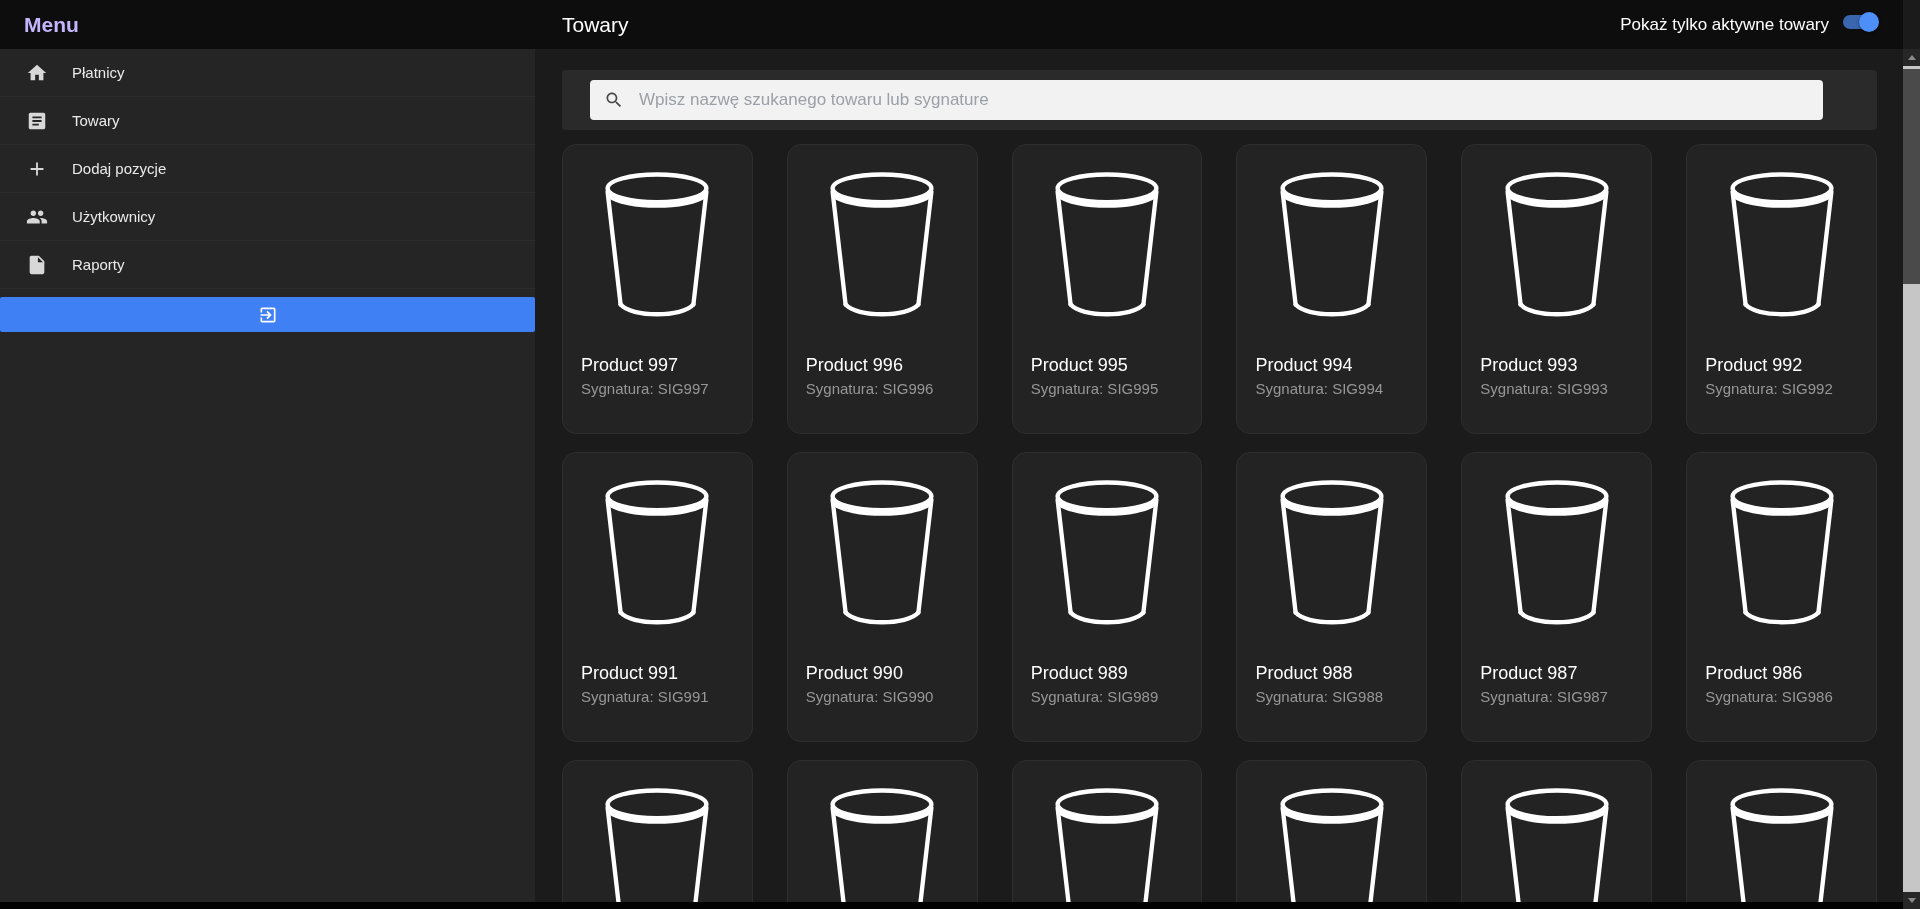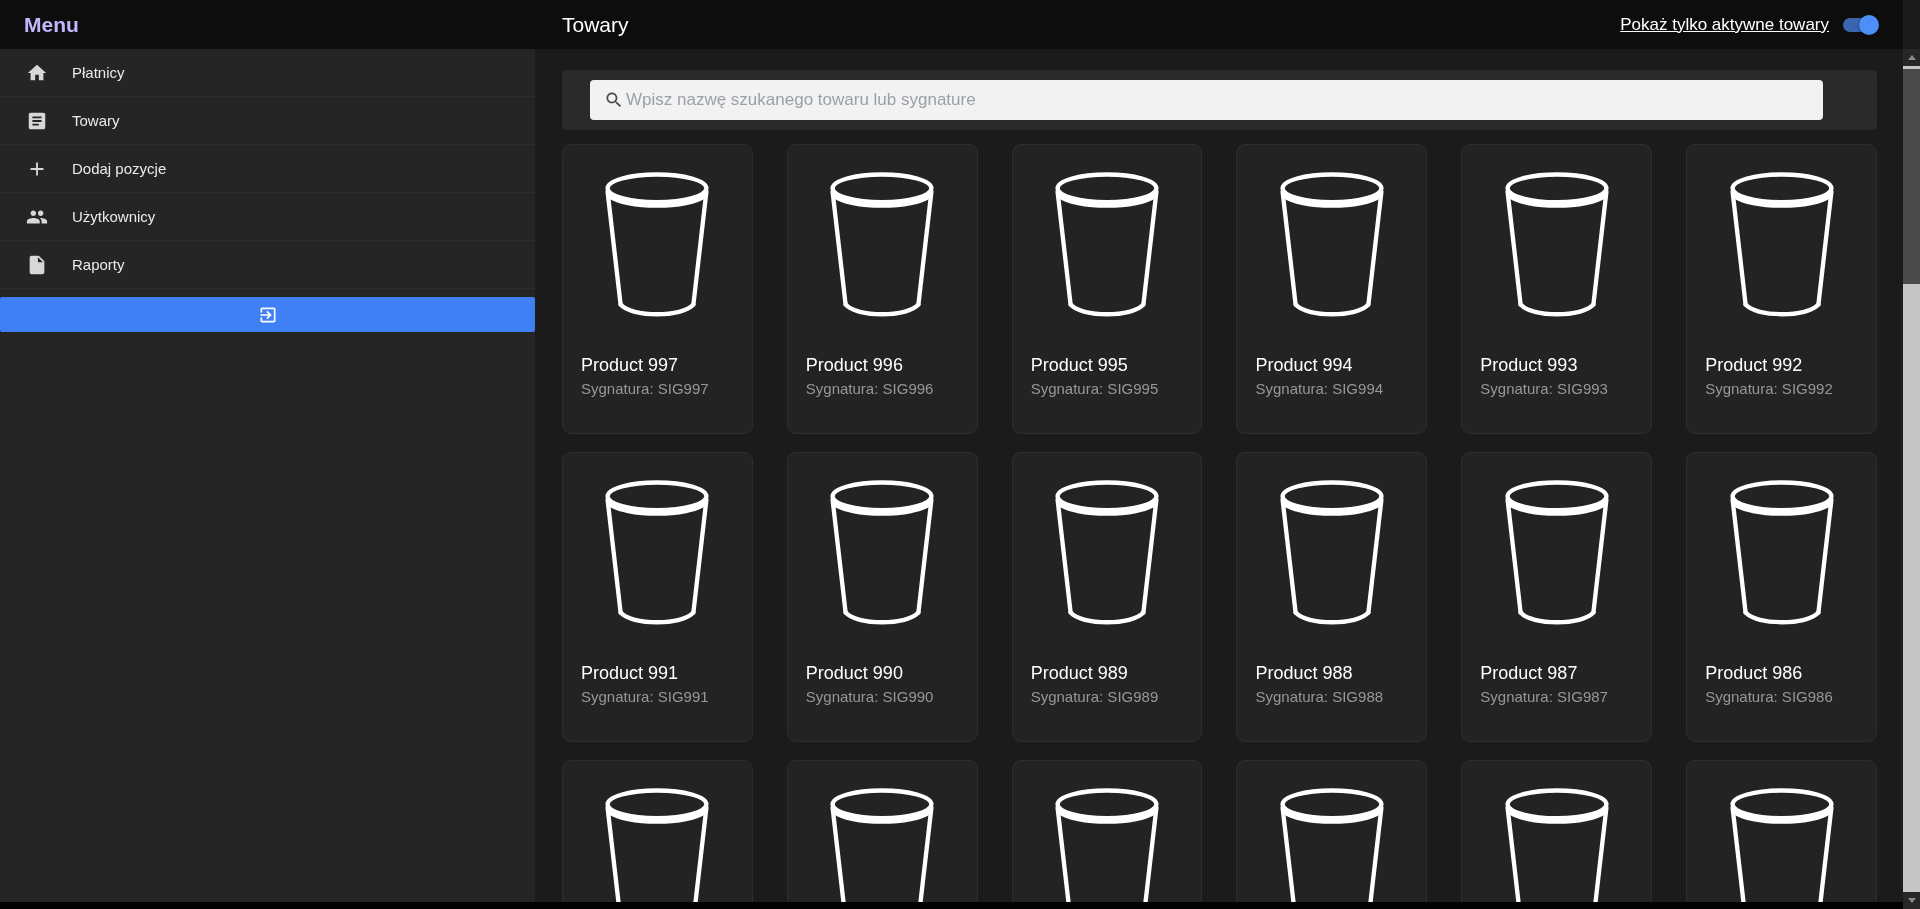--- a/index.html
+++ b/index.html
@@ -30,41 +30,41 @@
   }
   .logout-button svg { width:20px; height:20px; fill:#fff; }
 
   
   .main { position:absolute; left:535px; top:0; right:17px; height:100%; }
   .main-header {
     height:49px; background:#0d0d0d; display:flex; align-items:center;
     justify-content:space-between; padding:0 26px 0 27px;
   }
   .page-title { font-size:21px; font-weight:500; color:#fff; }
-  .toggle-wrap { display:flex; align-items:center; gap:14px; font-size:17px; color:#fff;text-decoration:underline; }
+  .toggle-wrap { display:flex; gap:14px; font-size:17px; color:#fff; }
   .switch { position:relative; width:34px; height:14px; border-radius:7px; background:#3a66b0; cursor:pointer; flex:0 0 auto; }
   .switch .knob {
     position:absolute; top:-3px; right:-2px; width:20px; height:20px; border-radius:50%;
     background:#4d8ef7; box-shadow:0 1px 3px rgba(0,0,0,.5);
   }
 
   .content { position:absolute; top:49px; left:0; right:0; bottom:0; background:#1b1b1b; padding:21px 26px 0 27px; overflow:hidden; }
 
   .search-panel { background:#2a2a2b; border-radius:4px; padding:10px 28px; }
   .search-box {
     background:#f2f2f3; border-radius:4px; height:40px; display:flex; align-items:center;
-    padding:0 14px; gap:0; margin-right:26px;
+    padding:0 14px; gap:13px; margin-right:26px;
   }
   .search-box svg { width:20px; height:20px; fill:#4a4a4a; flex:0 0 auto; }
   .search-input { border:none; background:transparent; outline:none; flex:1; font-size:17px; color:#333; font-family:"Liberation Sans",sans-serif; }
   .search-input::placeholder { color:#9aa0a6; }
 
   .grid { margin-top:14px; display:grid; grid-template-columns:repeat(6,1fr); gap:18px 34px; }
   .card {
-    background:#232324; border:1px solid #2e2e2f; border-radius:9px; height:290px;
+    background:#232324; border:1px solid #2e2e2f; border-radius:14px; height:290px;
     display:flex; flex-direction:column; align-items:flex-start; padding:12px 18px 0; cursor:pointer;
   }
   .cup { align-self:center; margin-top:8px; }
   .cup svg { width:130px; height:168px; }
   .product-name { margin-top:22px; font-size:18px; color:#fff; }
   .product-signature { margin-top:4px; font-size:15px; color:#979797; }
 
   
   .scrollbar { position:absolute; right:0; top:49px; bottom:0; width:17px; background:#c6c6c6; z-index:5; }
   .scroll-btn {

